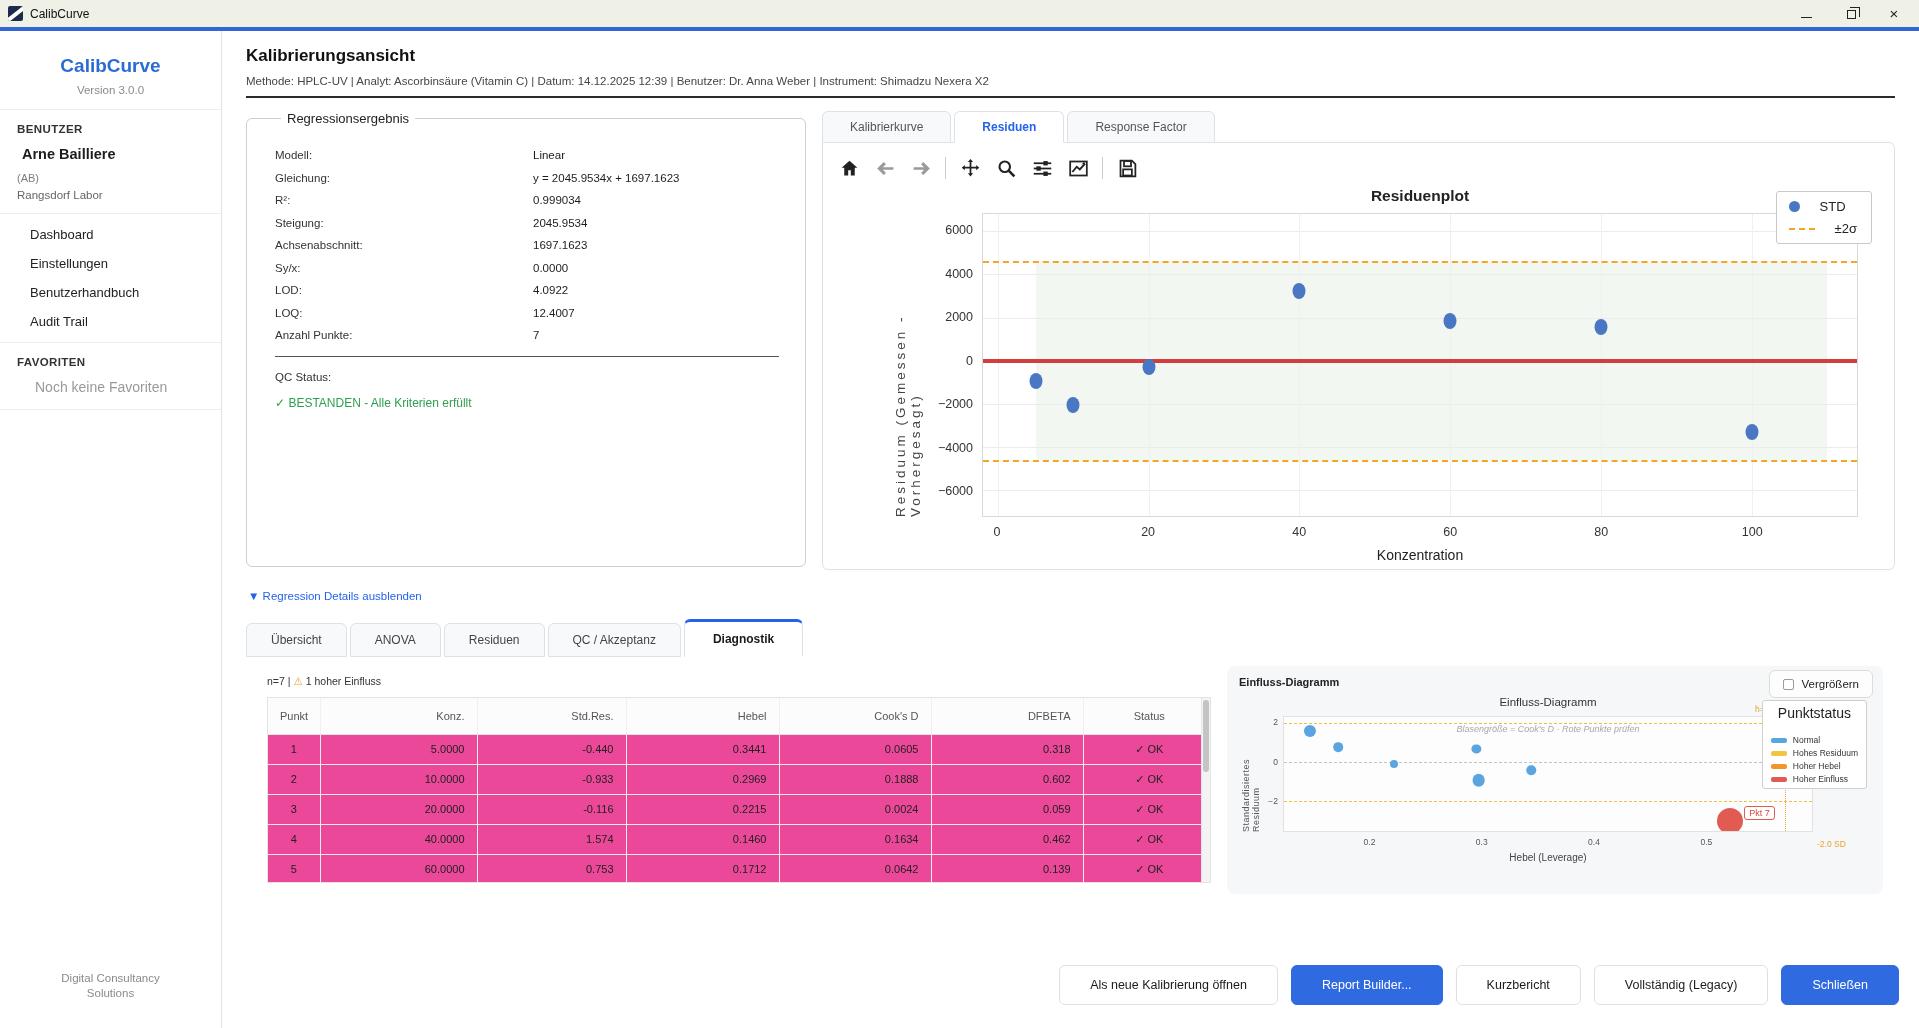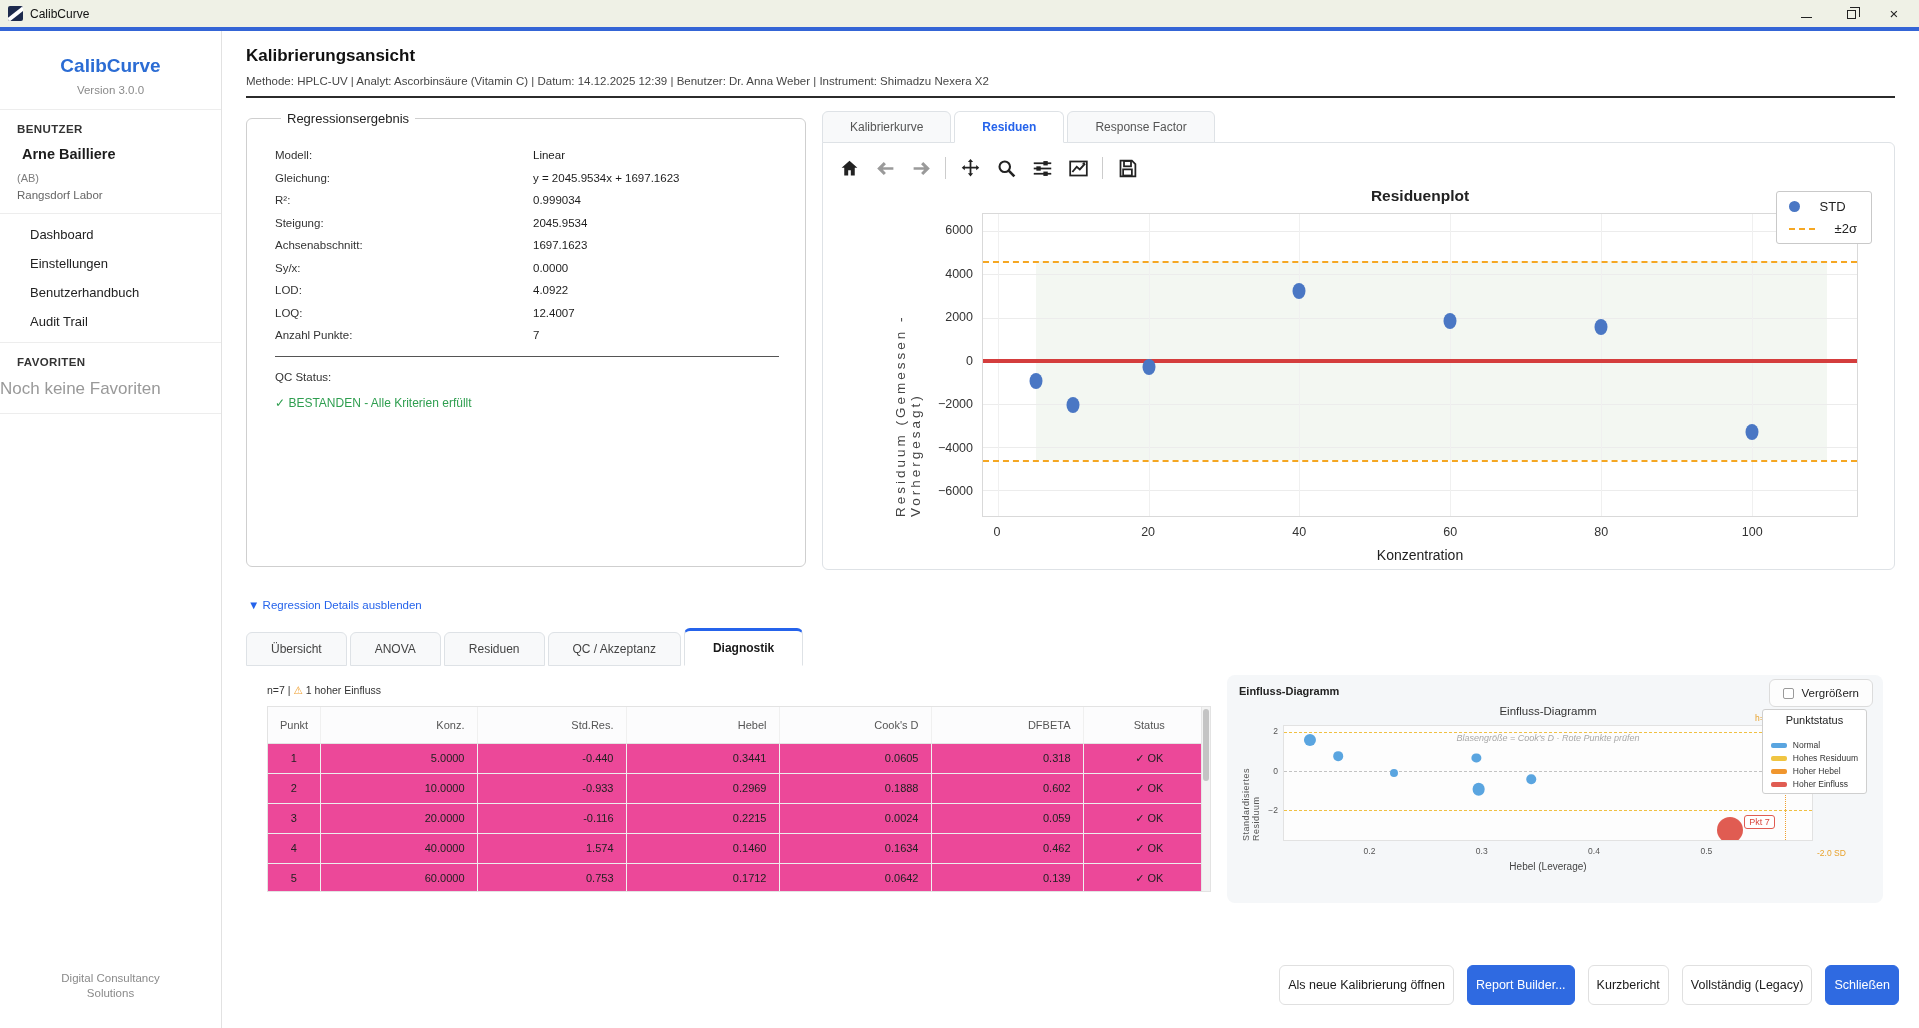--- a/index.html
+++ b/index.html
@@ -21,21 +21,21 @@
   
   .sidebar { width:222px; min-width:222px; border-right:1px solid #e2e2e2; position:relative; background:#fff; }
   .sb-appname { text-align:center; color:#2b6cd4; font-size:19px; font-weight:bold; margin-top:24px; }
   .sb-version { text-align:center; color:#8a8a8a; font-size:11.5px; margin-top:7px; padding-bottom:13px; border-bottom:1px solid #ededed; }
   .sb-section { font-size:11.5px; font-weight:bold; color:#333; letter-spacing:.4px; padding:13px 0 0 17px; }
   .sb-user { font-size:14.5px; font-weight:bold; color:#1c1c1c; padding:11px 0 0 22px; }
   .sb-initials { font-size:11px; color:#7d7d7d; padding:10px 0 0 17px; }
   .sb-lab { font-size:11.5px; color:#666; padding:5px 0 12px 17px; border-bottom:1px solid #ededed; }
   .sb-menu { padding:6px 0; border-bottom:1px solid #ededed; }
   .sb-item { font-size:13px; color:#222; padding:7px 0 7px 30px; cursor:pointer; }
-  .sb-empty { font-size:17px; color:#999; padding:11px 0 14px 0; border-bottom:1px solid #ededed; }
+  .sb-empty { font-size:14px; color:#999; padding:11px 0 14px 35px; border-bottom:1px solid #ededed; }
   .sb-footer { position:absolute; bottom:26px; left:0; right:0; text-align:center; font-size:11.5px; color:#8a8a8a; line-height:1.35; }
 
   
   .main { flex:1; position:relative; padding:0 24px; }
   .page-title { font-size:17px; font-weight:bold; color:#111; margin-top:15px; }
   .page-meta { font-size:11.5px; color:#454545; margin-top:9px; }
   .header-rule { border:none; border-top:2px solid #2b2b2b; margin-top:9px; }
 
   .top-row { display:flex; gap:16px; margin-top:13px; }
   fieldset.reg-panel { width:560px; min-width:560px; height:456px; border:1px solid #cfcfcf; border-radius:6px; padding:18px 26px 0 28px; }
@@ -71,21 +71,21 @@
   .dash-h { position:absolute; left:0; right:0; height:0; border-top:2px dashed var(--warn-line,#f5a723); }
   .zero-line { position:absolute; left:0; right:0; height:4px; }
   .band { position:absolute; }
   .dot { position:absolute; border-radius:50%; transform:translate(-50%,-50%); }
   .res-legend { position:absolute; top:6px; right:8px; border:1px solid #c9c9c9; border-radius:3px; background:#fff;
                 padding:7px 14px 7px 12px; display:flex; flex-direction:column; gap:7px; z-index:3; }
   .res-legend .row { display:flex; align-items:center; gap:20px; font-size:13px; color:#222; }
   .leg-dot { width:11px; height:11px; border-radius:50%; }
   .leg-dash { width:26px; height:0; border-top:2px dashed #f5a723; }
 
-  .details-toggle { margin-top:29px; margin-left:2px; font-size:11.5px; color:#2563eb; cursor:pointer; }
+  .details-toggle { margin-top:20px; margin-left:2px; font-size:11.5px; color:#2563eb; cursor:pointer; }
   .detail-tabs { display:flex; gap:3px; margin-top:17px; align-items:flex-end; }
   .dtab { font-size:12px; color:#444; background:#f8f9fa; border:1px solid #dee2e6; border-radius:6px 6px 0 0;
           padding:9px 24px; cursor:pointer; }
   .dtab.active { background:#fff; color:#1a1a1a; font-weight:600; border-top:3px solid #2563eb; border-bottom:1px solid #fff; padding:10px 28px; }
 
   .bottom-row { display:flex; gap:16px; margin-top:9px; height:228px; overflow:hidden; }
   .diag-block { width:965px; min-width:965px; padding-left:21px; }
   .diag-summary { font-size:10.5px; color:#333; margin-top:9px; }
   .diag-summary .warn { color:var(--warning,#f0a030); }
   .table-wrap { position:relative; margin-top:10px; border:1px solid #e3e3e3; background:#ec4899; height:186px; overflow:hidden; }
@@ -115,29 +115,29 @@
   .inf-sub { position:absolute; left:0; right:0; top:7%; text-align:center; font-style:italic; color:#a9a9a9; font-size:9px; }
   .sd-line { position:absolute; left:0; right:0; height:0; border-top:1px dashed #f0c042; }
   .zero-dash { position:absolute; left:0; right:0; height:0; border-top:1px dashed #c3c3c3; }
   .lev-line { position:absolute; top:0; bottom:0; width:0; border-left:1.5px dotted #f0a030; }
   .sd-lab { position:absolute; left:100%; margin-left:4px; transform:translateY(-50%); color:#e8a22c; white-space:nowrap; }
   .h-lab { position:absolute; transform:translate(-100%,-100%); margin-top:-2px; color:#e8a22c; white-space:nowrap; }
   .inf-tick-y { position:absolute; right:100%; margin-right:5px; transform:translateY(-50%); color:#555; }
   .inf-tick-x { position:absolute; top:100%; margin-top:5px; transform:translateX(-50%); color:#555; }
   .inf-legend { position:absolute; top:4px; right:4px; background:#fff; border:1px solid #cfcfcf; border-radius:3px;
                 padding:4px 8px; z-index:3; }
-  .inf-legend .lt { text-align:center; font-size:11px; color:#222; margin-bottom:14px; }
+  .inf-legend .lt { text-align:center; font-size:14px; color:#222; margin-bottom:14px; }
   .inf-legend .li { display:flex; align-items:center; gap:6px; font-size:8.5px; color:#333; margin-top:3px; }
   .sw { width:16px; height:5px; border-radius:2px; }
   .annot { position:absolute; transform:translate(0,-50%); background:#fff; border:1px solid #e05c52; border-radius:3px;
            color:#d9453c; font-size:9px; padding:1px 4px; white-space:nowrap; z-index:2; }
 
   .footer-buttons { position:absolute; bottom:23px; right:20px; display:flex; gap:13px; }
   .btn { height:40px; display:inline-flex; align-items:center; justify-content:center; border-radius:6px;
-         font-size:12.5px; padding:0 8px; cursor:pointer; }
+         font-size:12.5px; padding:0 30px; cursor:pointer; }
   .btn.secondary { background:#fff; border:1px solid #e0e0e0; color:#1b1b1b; }
   .btn.primary { background:var(--accent,#2f6ae1); border:1px solid var(--accent,#2f6ae1); color:#fff; }
 </style>
 </head>
 <body>
 
 <div>
   <div class="titlebar">
     <span class="tb-icon"></span>
     <span class="tb-title">CalibCurve</span>

